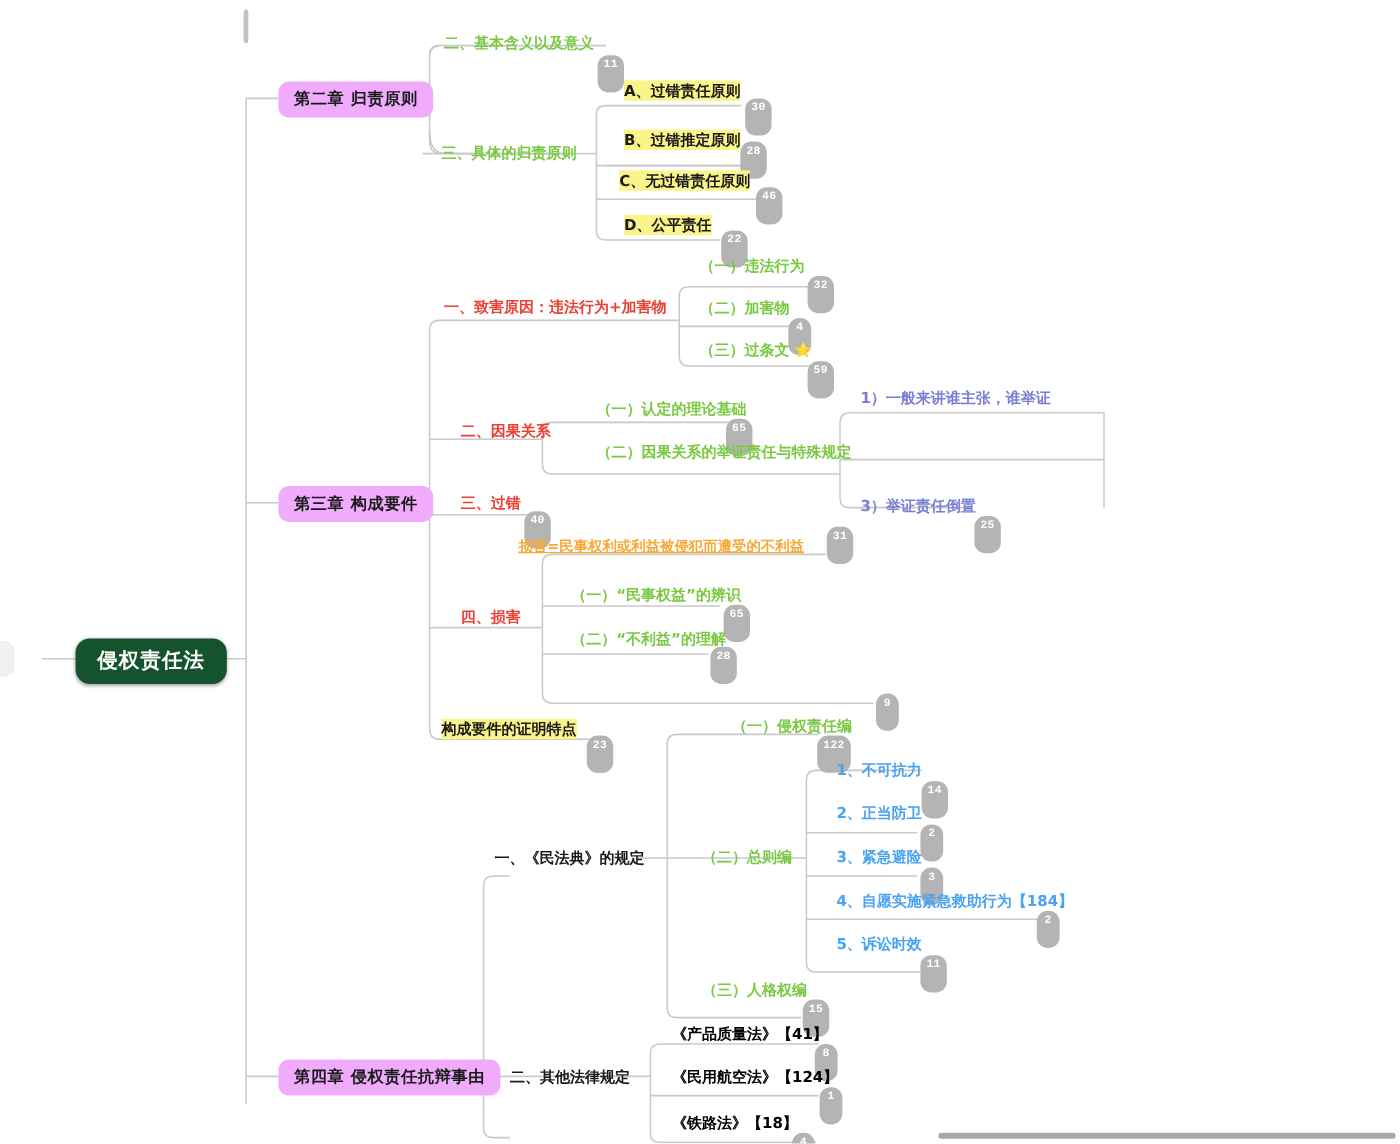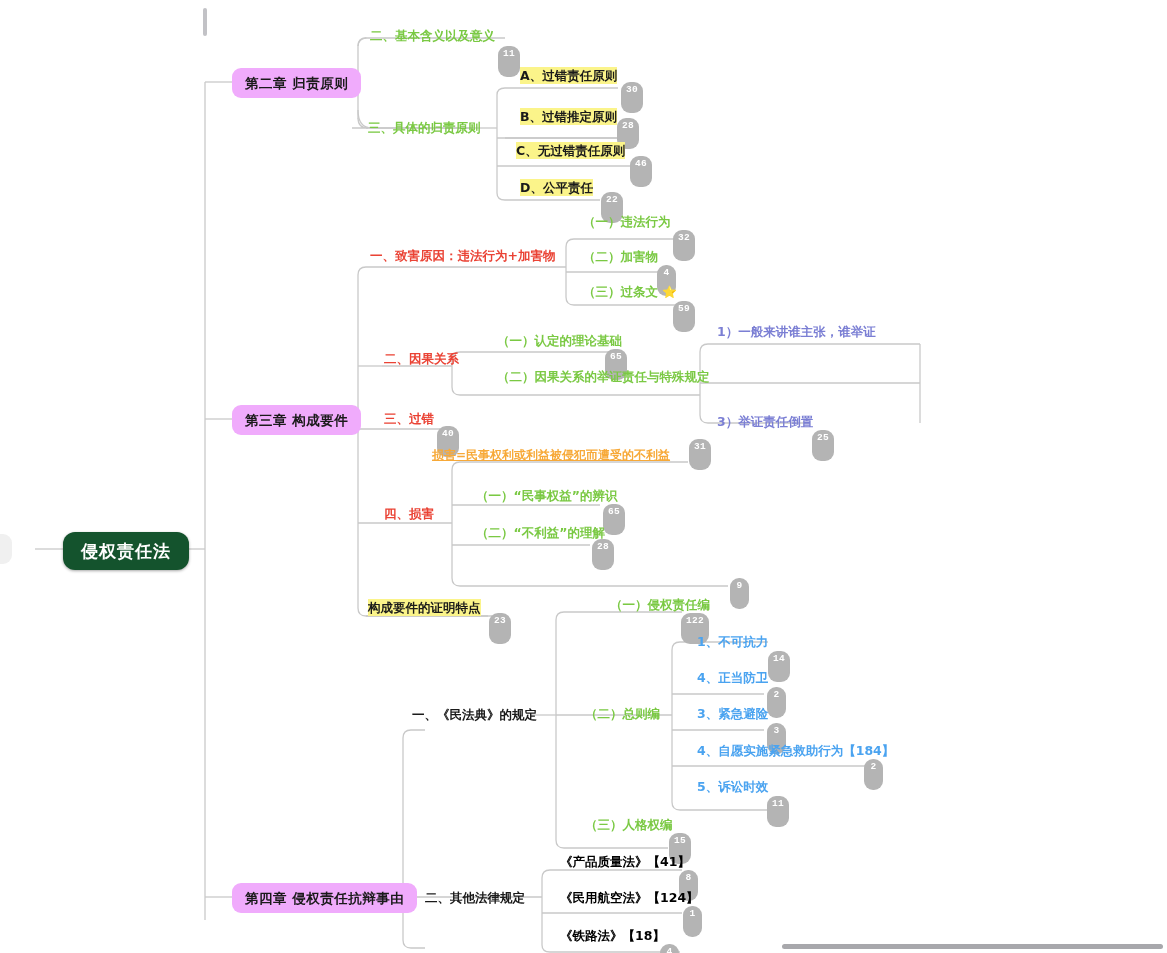--- a/index.html
+++ b/index.html
@@ -231,21 +231,21 @@
   <div class="node t-black" style="left:412px;top:707px;">一、《民法典》的规定</div>
 
   <div class="node t-green" style="left:610px;top:597px;">（一）侵权责任编</div>
   <div class="badge" style="left:681px;top:613px;">122</div>
 
   <div class="node t-green" style="left:585px;top:706px;">（二）总则编</div>
 
   <div class="node t-blue" style="left:697px;top:634px;">1、不可抗力</div>
   <div class="badge" style="left:768px;top:651px;">14</div>
 
-  <div class="node t-blue" style="left:697px;top:670px;">4、正当防卫</div>
+  <div class="node t-blue" style="left:697px;top:670px;">2、正当防卫</div>
   <div class="badge" style="left:767px;top:687px;">2</div>
 
   <div class="node t-blue" style="left:697px;top:706px;">3、紧急避险</div>
   <div class="badge" style="left:767px;top:723px;">3</div>
 
   <div class="node t-blue" style="left:697px;top:743px;">4、自愿实施紧急救助行为【184】</div>
   <div class="badge" style="left:864px;top:759px;">2</div>
 
   <div class="node t-blue" style="left:697px;top:779px;">5、诉讼时效</div>
   <div class="badge" style="left:767px;top:796px;">11</div>

